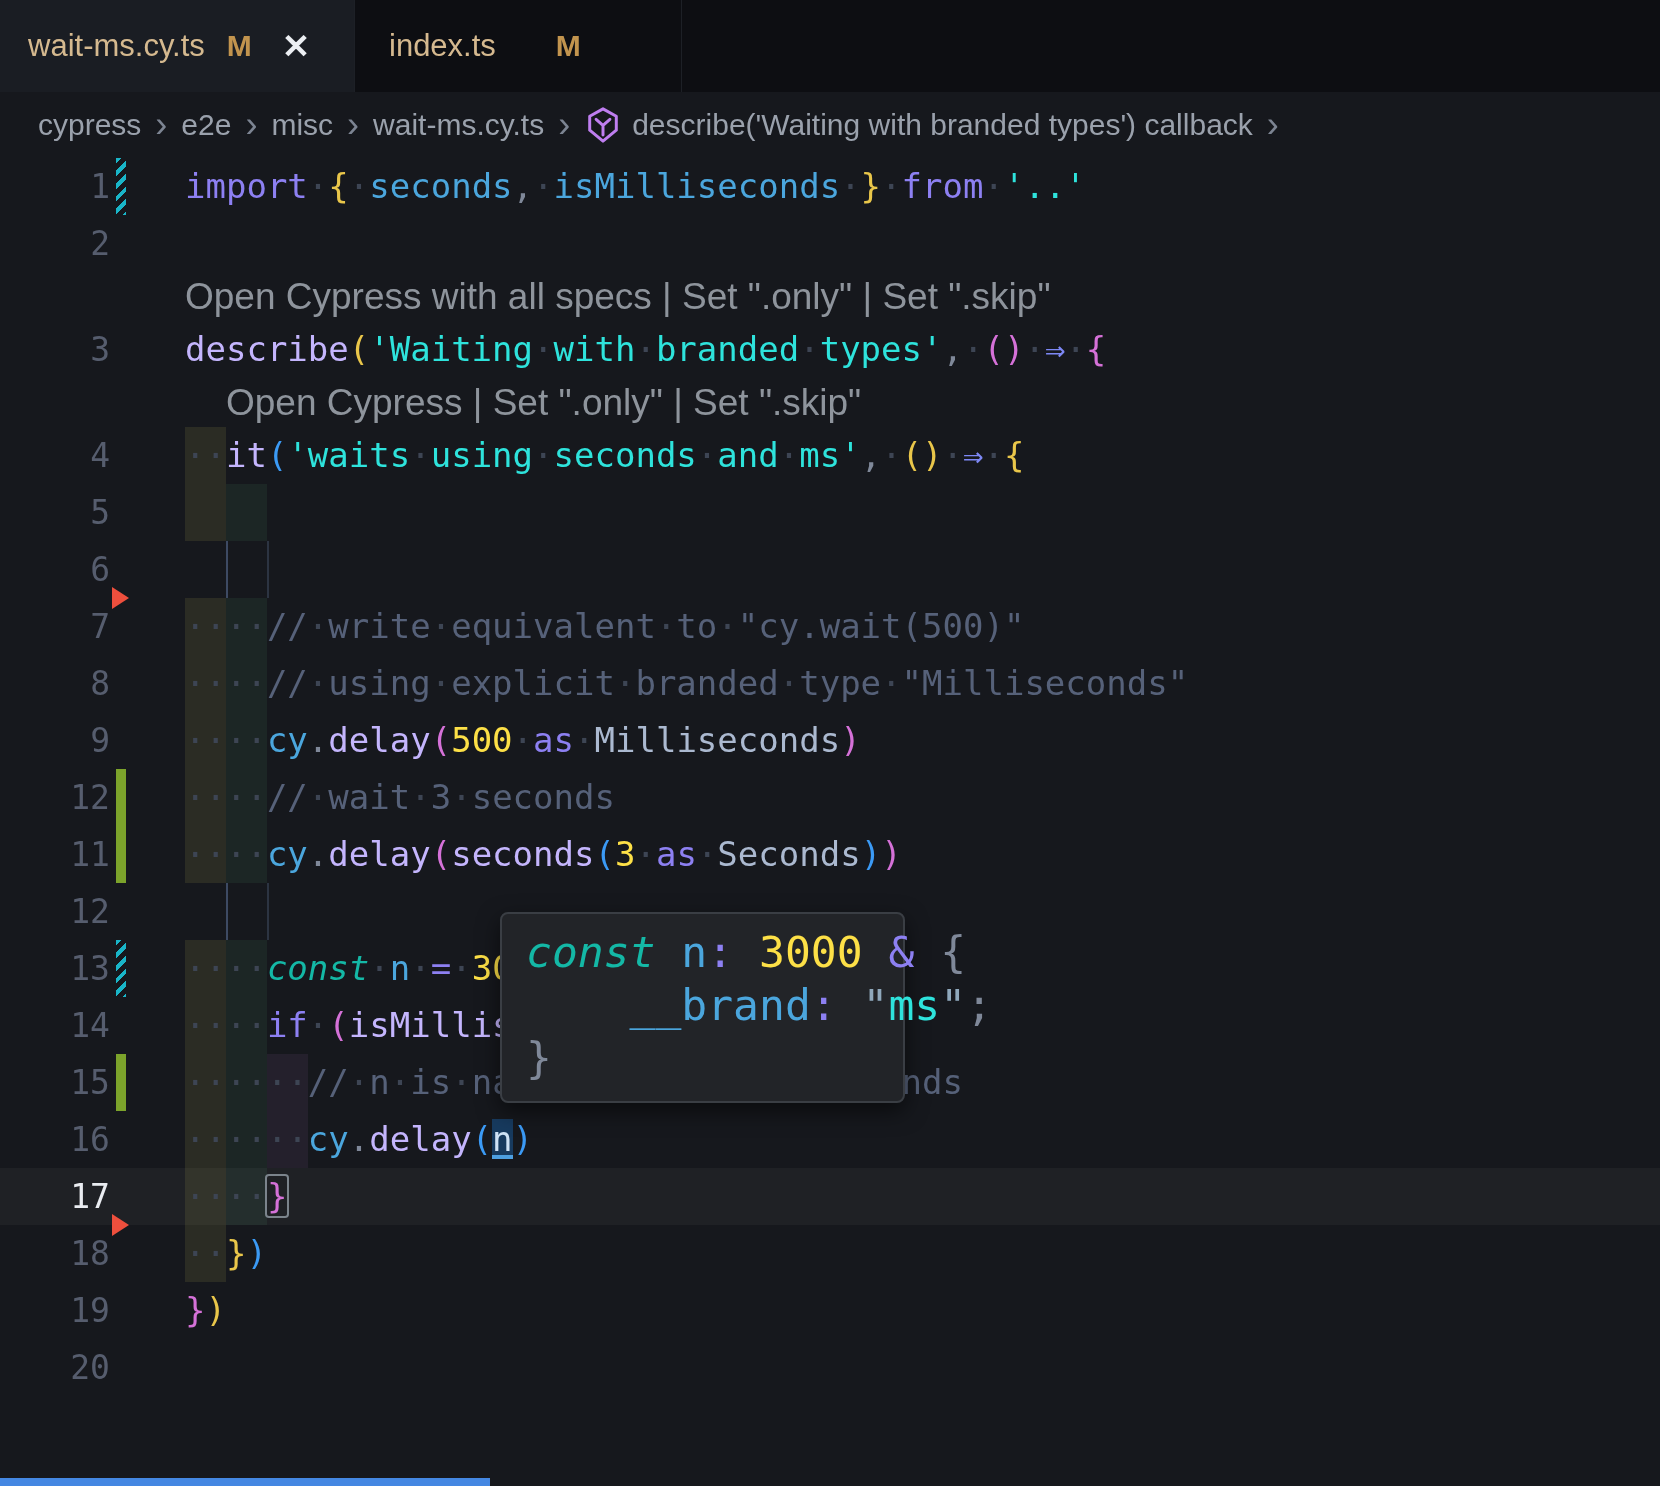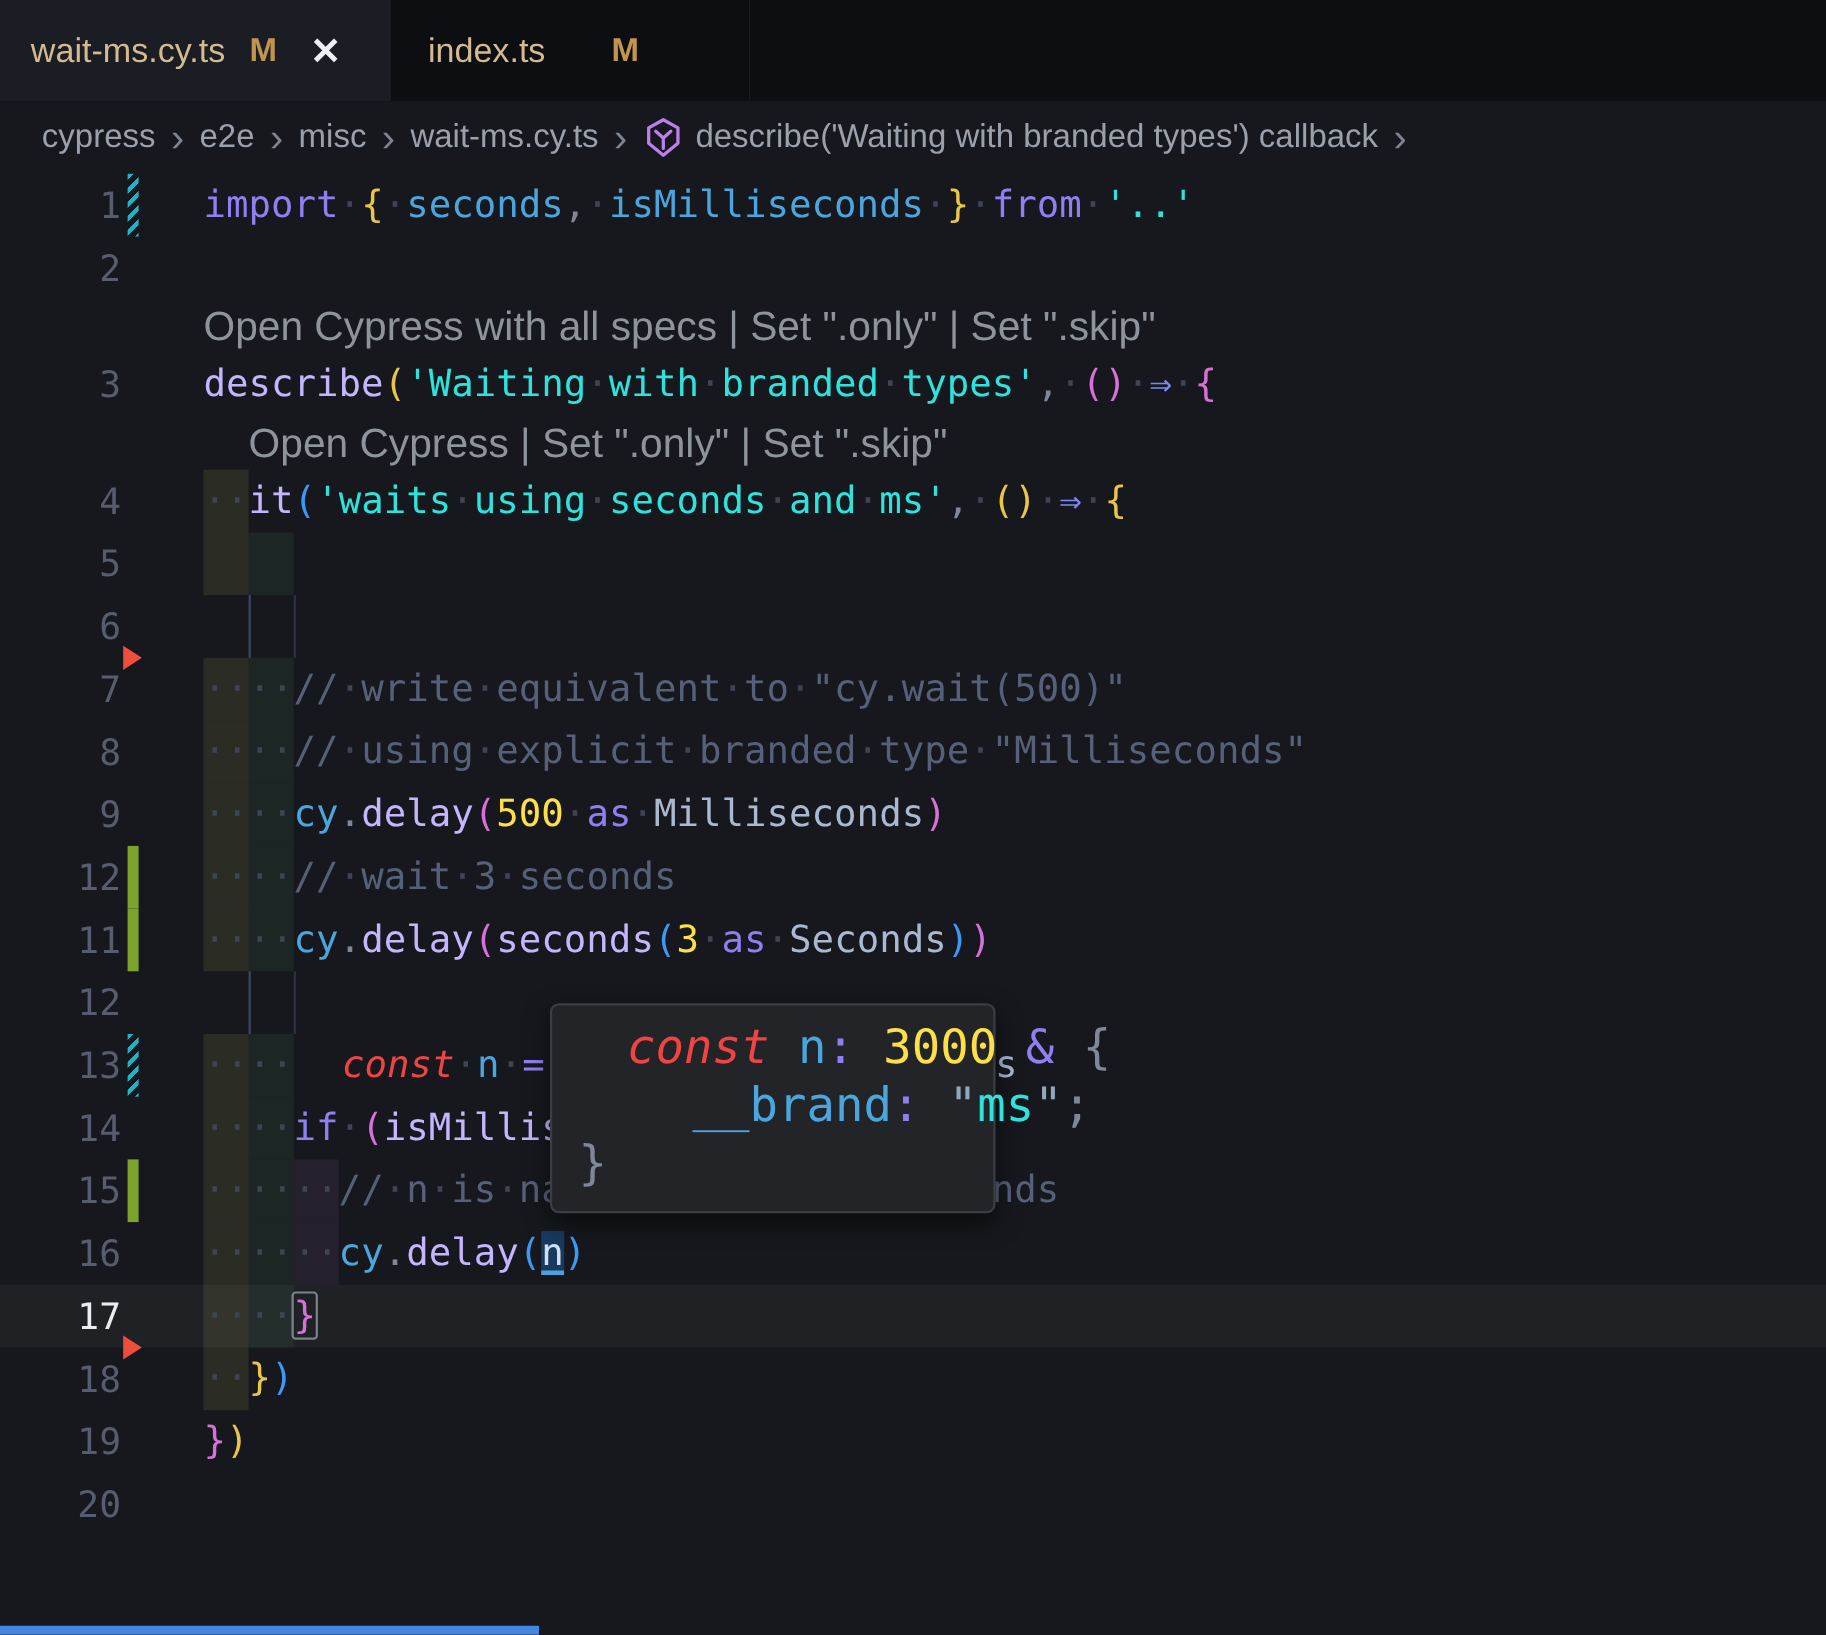--- a/index.html
+++ b/index.html
@@ -36,21 +36,21 @@
   .content{position:absolute;left:185px;top:0;right:0;height:100%;display:flex;align-items:center;white-space:pre;}
   .band{position:absolute;top:0;bottom:0;width:41px;}
   .band.b0{background:rgba(235,225,100,0.10);}
   .band.b1{background:rgba(120,230,160,0.07);}
   .band.b2{background:rgba(205,125,230,0.08);}
   .guide{position:absolute;top:0;bottom:0;width:2px;background:#2c3442;}
   .guide.activeg{background:#3d4a63;}
   .code{position:relative;font-family:"DejaVu Sans Mono",monospace;font-size:34px;line-height:57px;white-space:pre;}
   .lens-text{font-size:37px;color:#8e949c;cursor:pointer;}
   
-  .tk-kw{color:#8d80f2;} .tk-kwi{color:#ef4444;font-style:italic;margin-left:44px;}
+  .tk-kw{color:#8d80f2;} .tk-kwi{color:#14b8a6;font-style:italic;}
   .tk-fn{color:#c4b5fd;} .tk-obj{color:#4ba6dd;}
   .tk-str{color:#2ee3dc;} .tk-num{color:#fde047;}
   .tk-typ{color:#abb9d0;} .tk-cmt{color:#566179;}
   .tk-pun{color:#7f8899;} .tk-q{color:#8fa8bc;}
   .tk-b1{color:#e9c64a;} .tk-b2{color:#d571d8;} .tk-b3{color:#3b9af5;}
   .tk-arw{color:#7d88f5;} .tk-ws{color:#3d4554;}
   .tk-hov{color:#cfe2f5;background:#173a5e;box-shadow:inset 0 -4px 0 #4d9fe0;}
   .tk-match{box-shadow:0 0 0 2px #7b848c;border-radius:2px;}
   
   #tooltip{position:absolute;left:500px;top:912px;width:405px;box-sizing:border-box;

